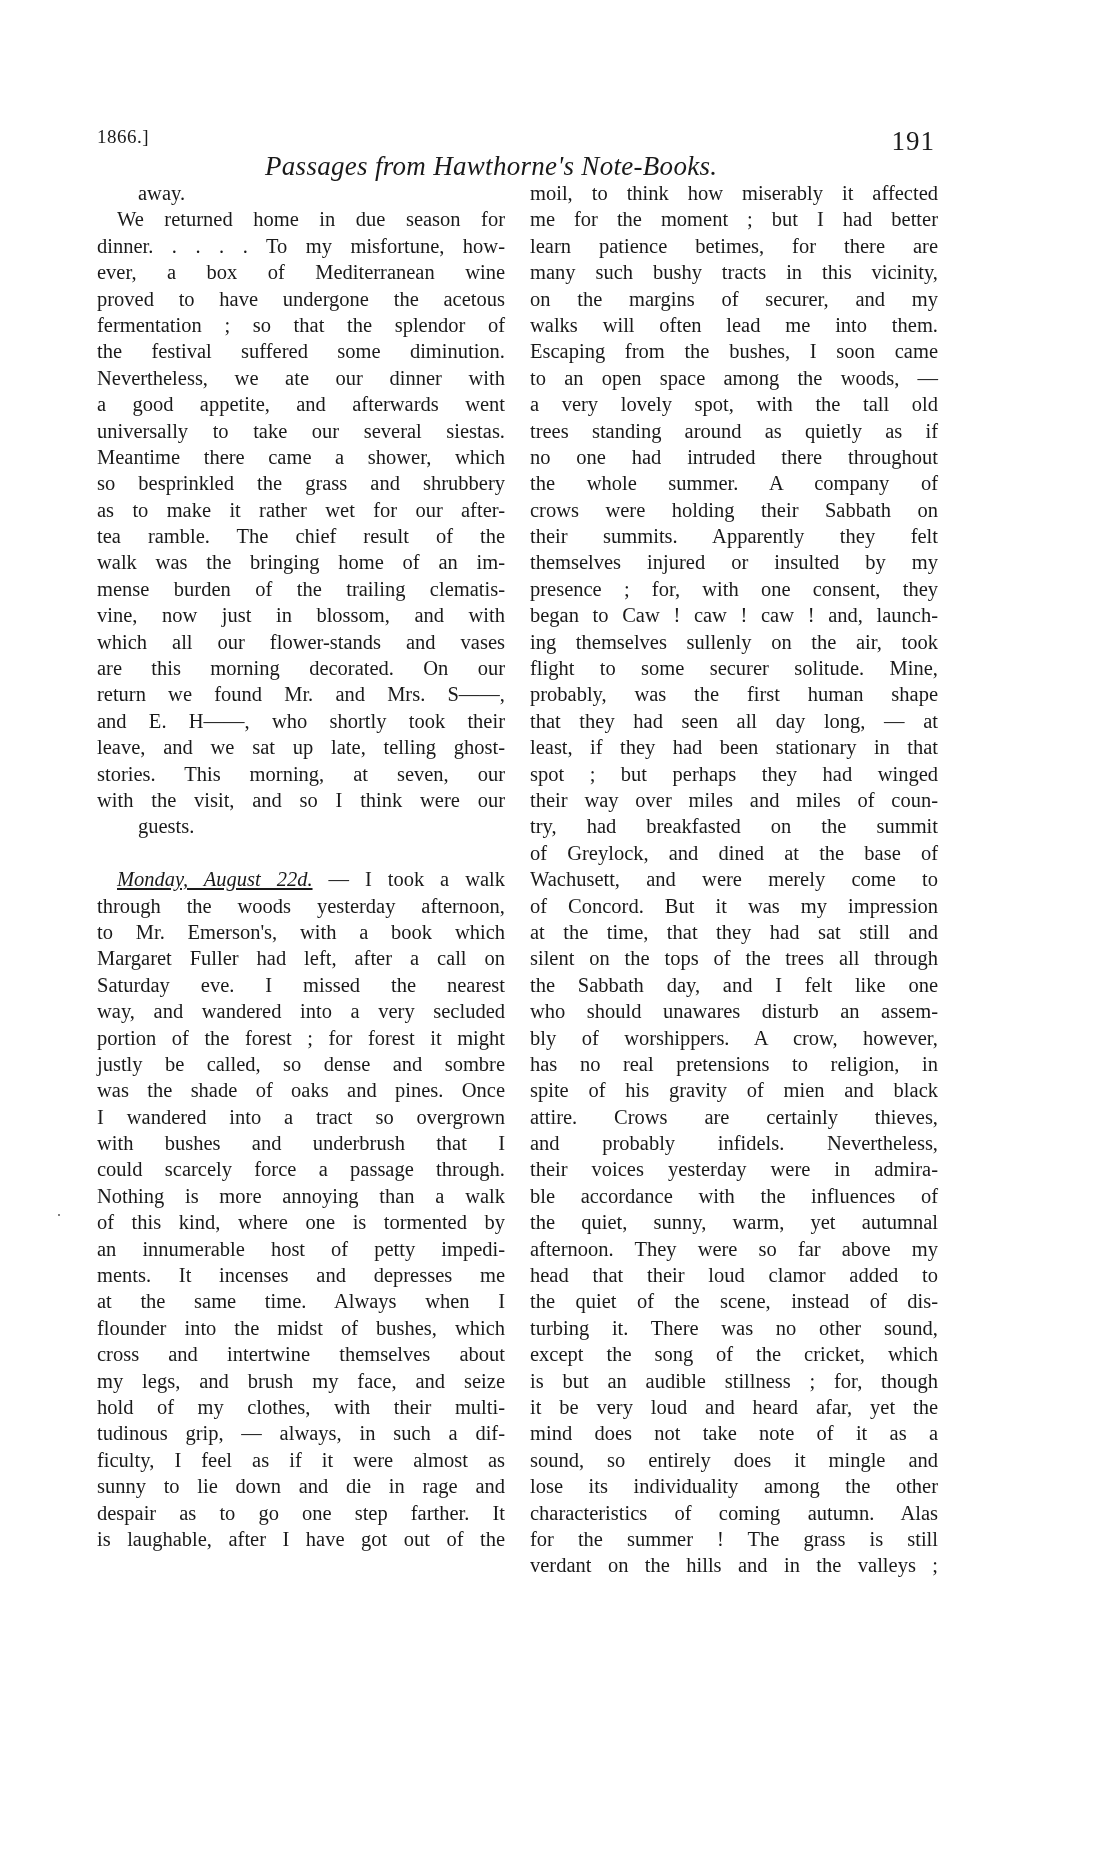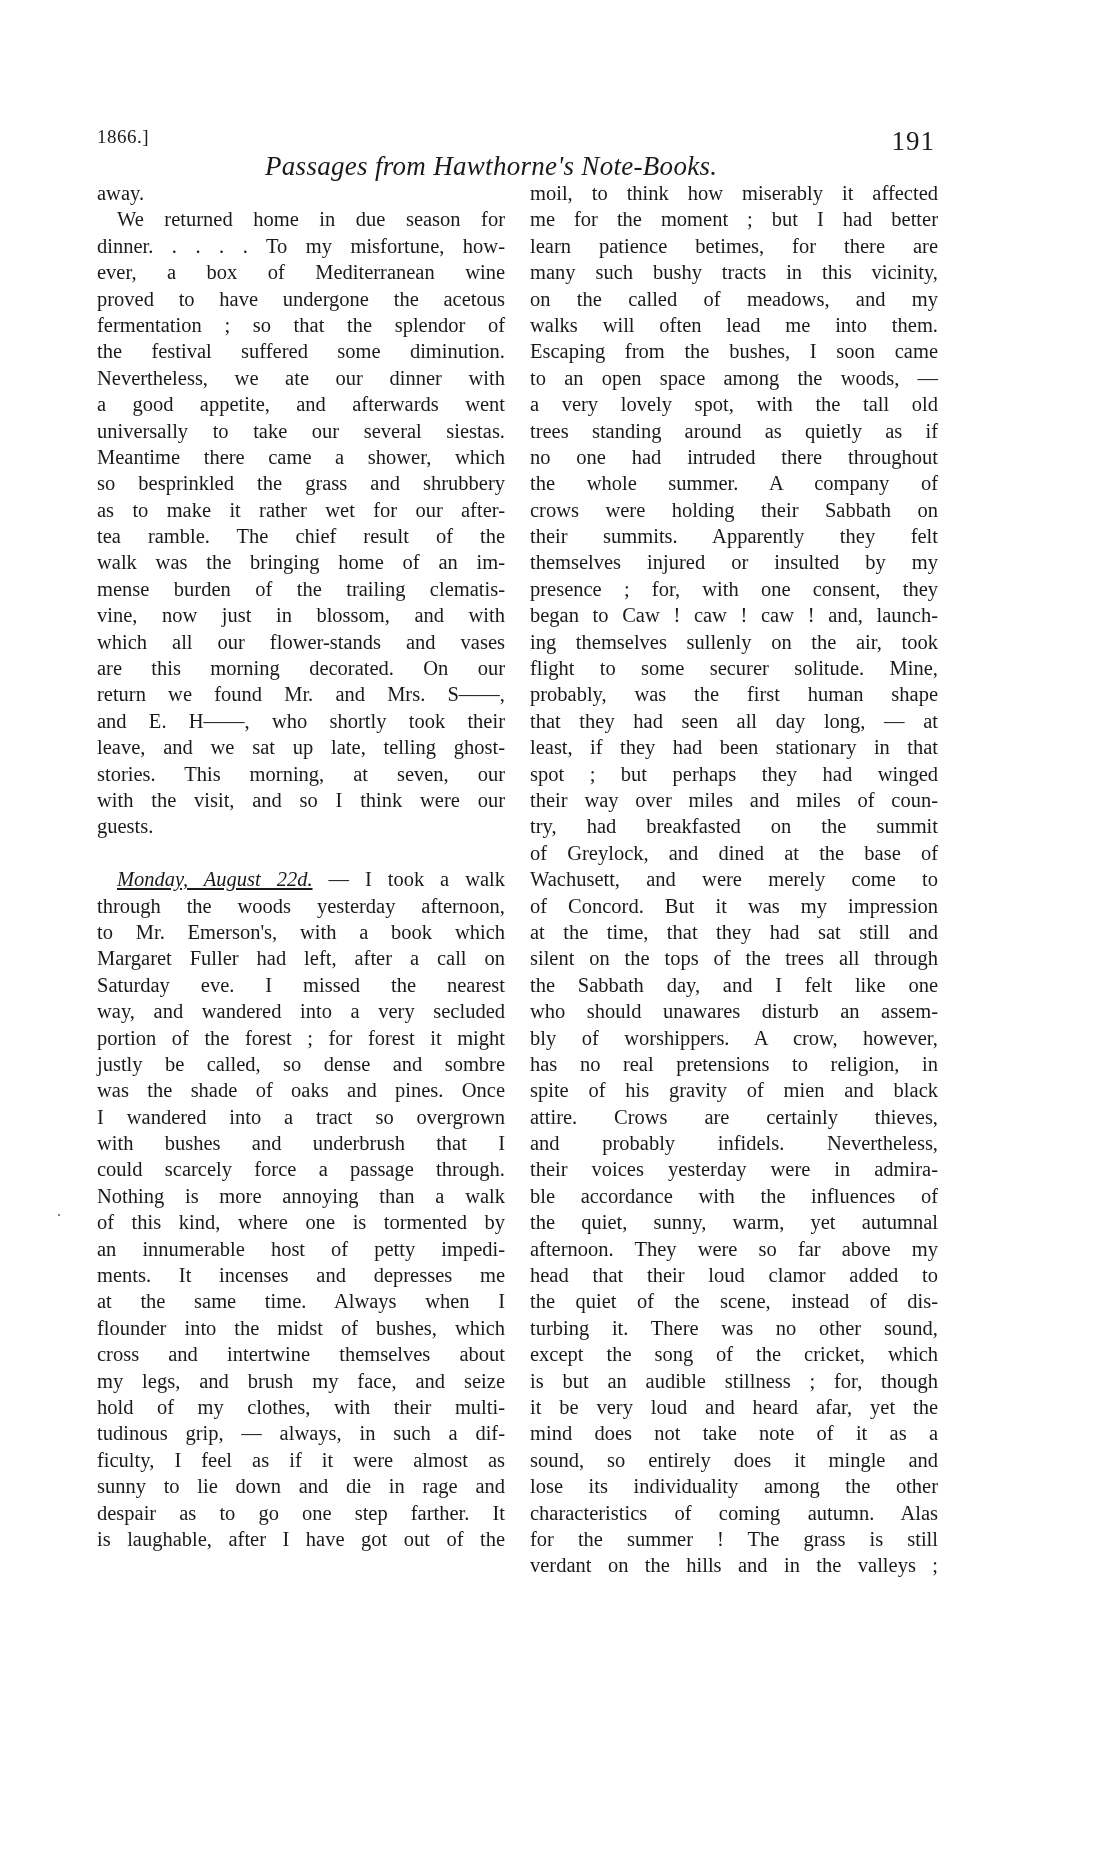--- a/index.html
+++ b/index.html
@@ -6,21 +6,21 @@
     body { width: 1112px; height: 1850px; position: relative; overflow: hidden;
            font-family: "Liberation Serif", "DejaVu Serif", serif; color: #1a1a1a; }
     .header { position: absolute; top: 120px; left: 97px; width: 838px; height: 40px; }
     .hdr-year { position: absolute; left: 0; top: 6px; font-size: 19px; letter-spacing: 0.5px; }
     .hdr-title { position: absolute; left: 168px; top: 4px; font-size: 27px; font-style: italic; letter-spacing: 0.3px; margin-top: 27px; }
     .hdr-page { position: absolute; right: 0; top: 6px; font-size: 27px; letter-spacing: 1px; }
     .col { position: absolute; top: 180px; width: 408px; font-size: 20.5px; line-height: 26.4px; }
     .col-left { left: 97px; }
     .col-right { left: 530px; }
     .line { display: block; white-space: nowrap; text-align: justify; text-align-last: justify; height: 26.4px; }
-    .line.last { text-align-last: left; }
+    .line.last { text-align-last: left; margin-left: 41px; }
     .line.indent { padding-left: 20px; }
     .gap { display: block; height: 26.4px; }
     .ital { font-style: italic; text-decoration: underline; }
     .speck { position: absolute; width: 2px; height: 2px; background: #555; border-radius: 1px; }
   </style>
 </head>
 <body>
 
 <div class="header">
   <span class="hdr-year">1866.]</span>
@@ -80,21 +80,21 @@
     <span class="line">ficulty, I feel as if it were almost as</span>
     <span class="line">sunny to lie down and die in rage and</span>
     <span class="line">despair as to go one step farther. It</span>
     <span class="line">is laughable, after I have got out of the</span>
   </div>
 <div class="col col-right" id="right-col">
     <span class="line">moil, to think how miserably it affected</span>
     <span class="line">me for the moment ; but I had better</span>
     <span class="line">learn patience betimes, for there are</span>
     <span class="line">many such bushy tracts in this vicinity,</span>
-    <span class="line">on the called of meadows, and my</span>
+    <span class="line">on the margins of securer, and my</span>
     <span class="line">walks will often lead me into them.</span>
     <span class="line">Escaping from the bushes, I soon came</span>
     <span class="line">to an open space among the woods, —</span>
     <span class="line">a very lovely spot, with the tall old</span>
     <span class="line">trees standing around as quietly as if</span>
     <span class="line">no one had intruded there throughout</span>
     <span class="line">the whole summer. A company of</span>
     <span class="line">crows were holding their Sabbath on</span>
     <span class="line">their summits. Apparently they felt</span>
     <span class="line">themselves injured or insulted by my</span>

